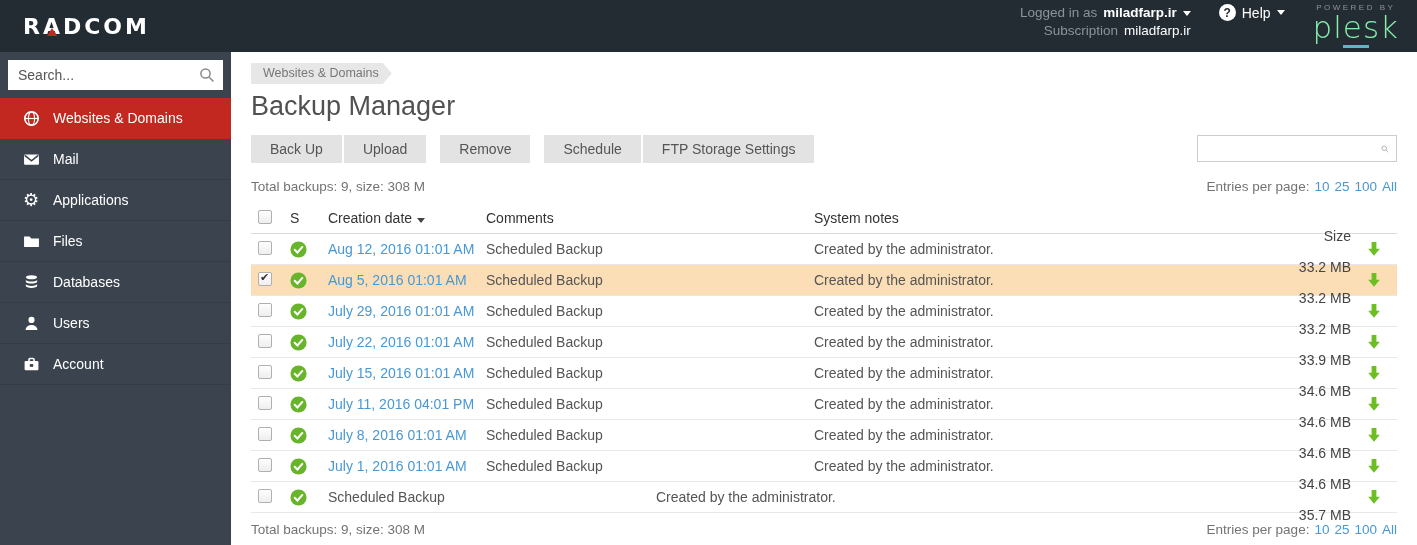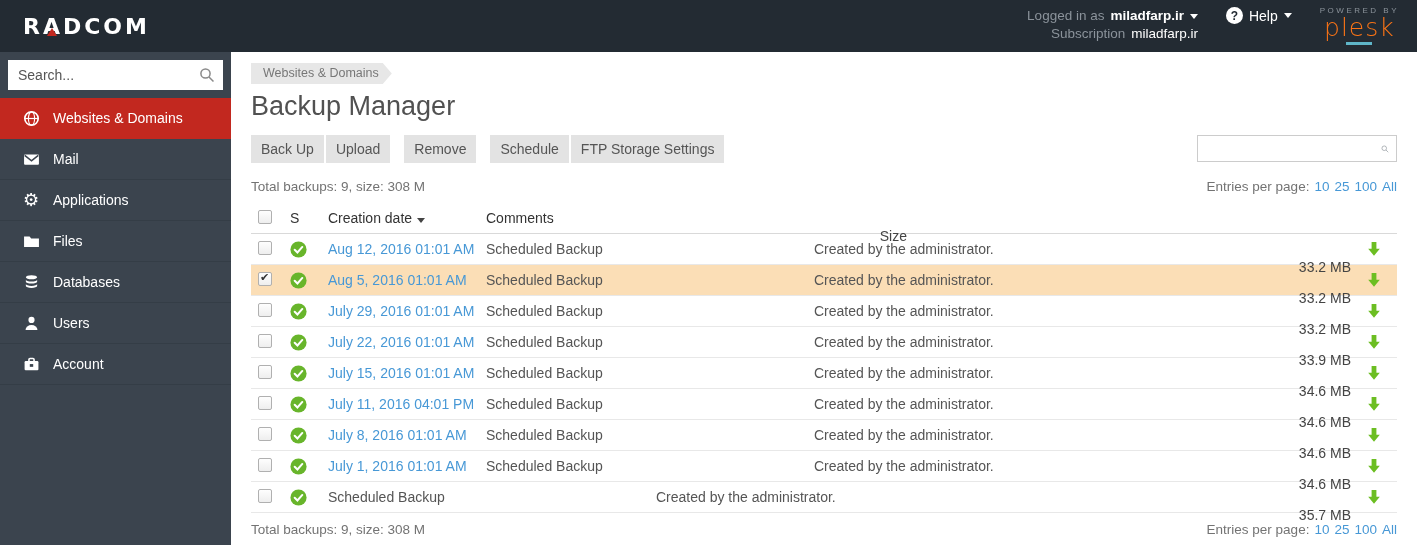--- a/index.html
+++ b/index.html
@@ -20,21 +20,21 @@
   .muted { color:#8b939b; }
   .login-user { color:#fff; font-weight:700; }
   .login-sub { color:#fff; }
   .caret { display:inline-block; width:0; height:0; border-left:4px solid transparent;
     border-right:4px solid transparent; border-top:5px solid currentColor; }
   .help { display:flex; align-items:center; gap:6px; color:#fff; font-size:14px; cursor:pointer; }
   .help-q { width:17px; height:17px; border-radius:50%; background:#fff; color:#232b33;
     font-size:12px; font-weight:700; display:flex; align-items:center; justify-content:center; }
   .plesk { text-align:center; line-height:1; }
   .plesk-powered { color:#8b939b; font-size:8px; letter-spacing:2.5px; }
-  .plesk-word { color:#f97316; font-size:25px; font-weight:300; letter-spacing:1px;
+  .plesk-word { color:#86efac; font-size:31px; font-weight:300; letter-spacing:1px;
     font-family:"DejaVu Sans",sans-serif; }
   .plesk-bar { width:26px; height:3px; background:#5fb6c9; margin:2px auto 0; }
 
   
   .shell { display:flex; height:493px; }
 
   
   .sidebar { width:231px; background:var(--c-sidebar,#3b444e); flex:none; }
   .side-search { margin:8px; height:30px; background:#fff; display:flex; align-items:center;
     padding:0 8px 0 10px; }
@@ -53,21 +53,21 @@
   .main { flex:1; padding:11px 20px 0 20px; overflow:hidden; }
   .breadcrumb { display:inline-block; background:#e7e7e7; color:#777; font-size:12.5px;
     padding:3px 13px 4px 12px; clip-path:polygon(0 0,calc(100% - 9px) 0,100% 50%,calc(100% - 9px) 100%,0 100%);
     cursor:pointer; }
   .page-title { font-size:27px; font-weight:400; color:#515151; margin:7px 0 13px; }
 
   .toolbar-row { display:flex; justify-content:space-between; align-items:flex-start; }
   .toolbar { display:flex; gap:14px; }
   .btn-group { display:flex; gap:2px; }
   .btn { background:#e3e3e3; border:none; color:#555; font-size:14px; height:28px;
-    padding:0 10px; cursor:pointer; font-family:inherit; }
+    padding:0 19px; cursor:pointer; font-family:inherit; }
   .list-search { width:200px; height:27px; border:1px solid #ccc; background:#fff;
     display:flex; align-items:center; padding:0 7px; }
   .list-search input { border:none; outline:none; flex:1; font-size:13px; font-family:inherit; }
 
   .meta-row { display:flex; justify-content:space-between; align-items:center;
     color:#737373; font-size:13.5px; margin-top:16px; }
   .entries a { color:var(--c-link,#4798d6); text-decoration:none; margin-left:5px; cursor:pointer; }
 
   
   .table { margin-top:9px; }
@@ -234,20 +234,21 @@
     </div>
 
     <div class="table">
       <div class="thead">
         <div class="col-cb"><span class="cb"></span></div>
         <div class="col-s">S</div>
         <div class="col-date">
           <span>Creation date</span><span class="sort-caret"></span>
         </div>
         <div class="col-comment">Comments</div>
+        <div class="col-notes">System notes</div>
         <div class="col-size">Size</div>
         <div class="col-dl"></div>
       </div>
       <div id="tbody">
           <div class="trow">
     <div class="col-cb"><span class="cb"></span></div>
     <div class="col-s">
               <span class="status-ok">
       <svg viewBox="0 0 16 16">
                   <circle cx="8" cy="8" r="7.6" fill="#68b52b"></circle>

